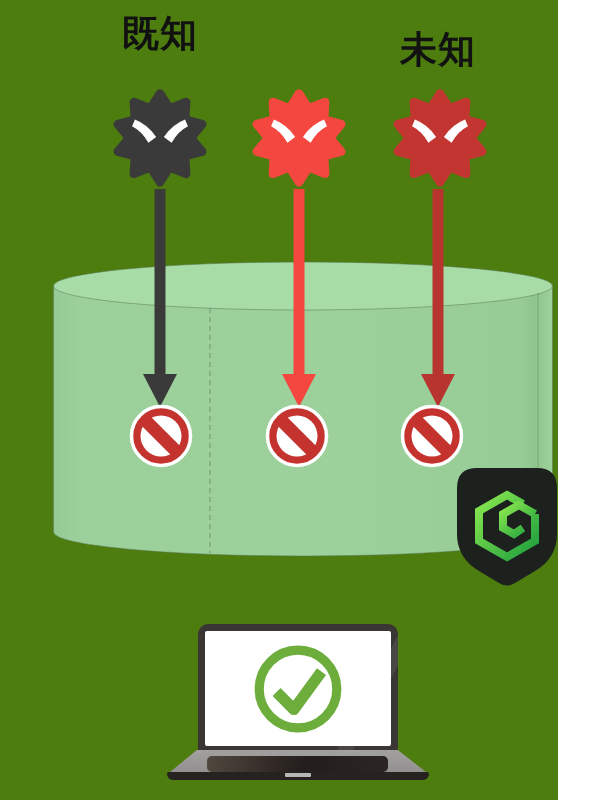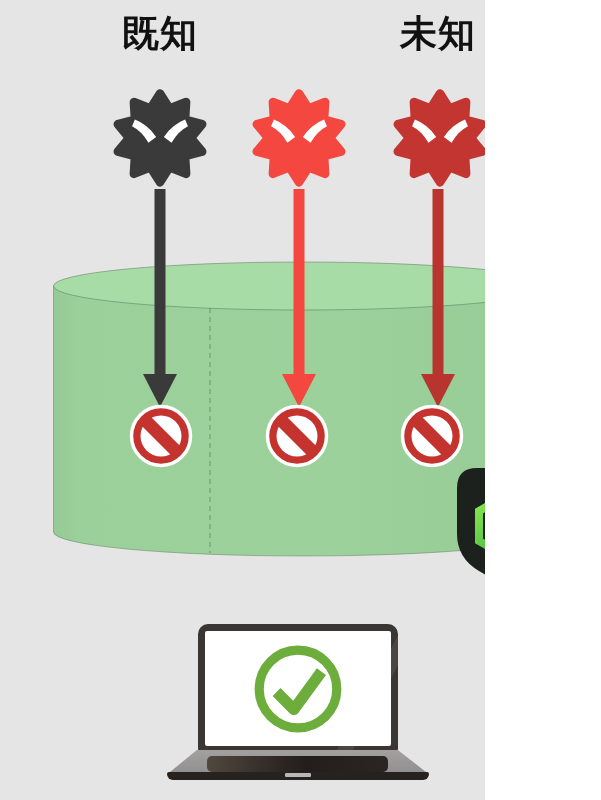--- a/index.html
+++ b/index.html
@@ -1,24 +1,24 @@
 <!DOCTYPE html>
 <html><head>
 <meta charset="utf-8">
 <style>
   html,body{margin:0;padding:0;background:#ffffff;}
   .stage{
-    position:relative;width:485px;height:800px;background:#e5e5e5;overflow:hidden;
+    position:relative;width:558px;height:800px;background:#4d7c0f;overflow:hidden;
     font-family:"DejaVu Sans","Liberation Sans",sans-serif;
   }
   .threat-label{
     position:absolute;top:12px;width:160px;text-align:center;
     font-size:37px;font-weight:700;color:#111;letter-spacing:1px;line-height:1.2;
   }
-  .col1{left:80px;} .col2{left:219px;} .col3{left:358px;}
+  .col1{left:80px;} .col2{left:219px;} .col3{left:358px;margin-top:16px;}
   .virus{position:absolute;top:82px;width:108px;height:108px;}
   .virus.v1{left:106px;} .virus.v2{left:245px;} .virus.v3{left:386px;}
   .arrow{position:absolute;top:189px;width:34px;height:218px;z-index:3;}
   .arrow.a1{left:143px;} .arrow.a2{left:282px;} .arrow.a3{left:421px;}
   .cylinder{position:absolute;left:53px;top:261px;width:500px;height:300px;z-index:1;}
   .block-sign{position:absolute;top:404px;width:64px;height:64px;z-index:4;}
   .block-sign.b1{left:129px;} .block-sign.b2{left:265px;} .block-sign.b3{left:400px;}
   .brand-shield{position:absolute;left:453px;top:462px;width:108px;height:128px;z-index:6;}
   
   .lt-screen{

